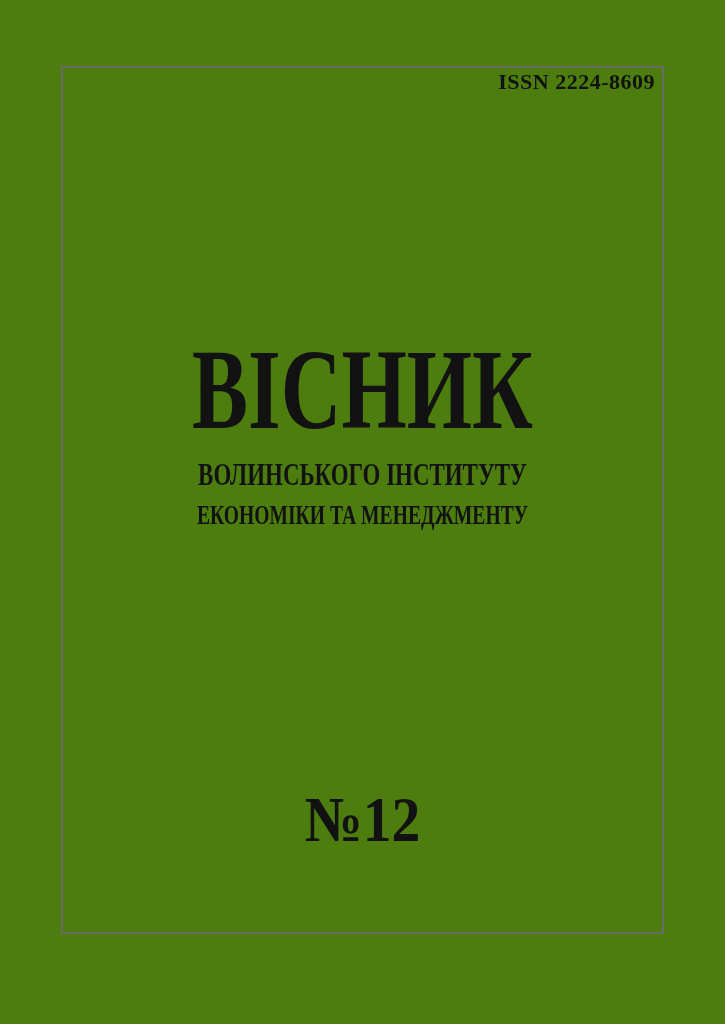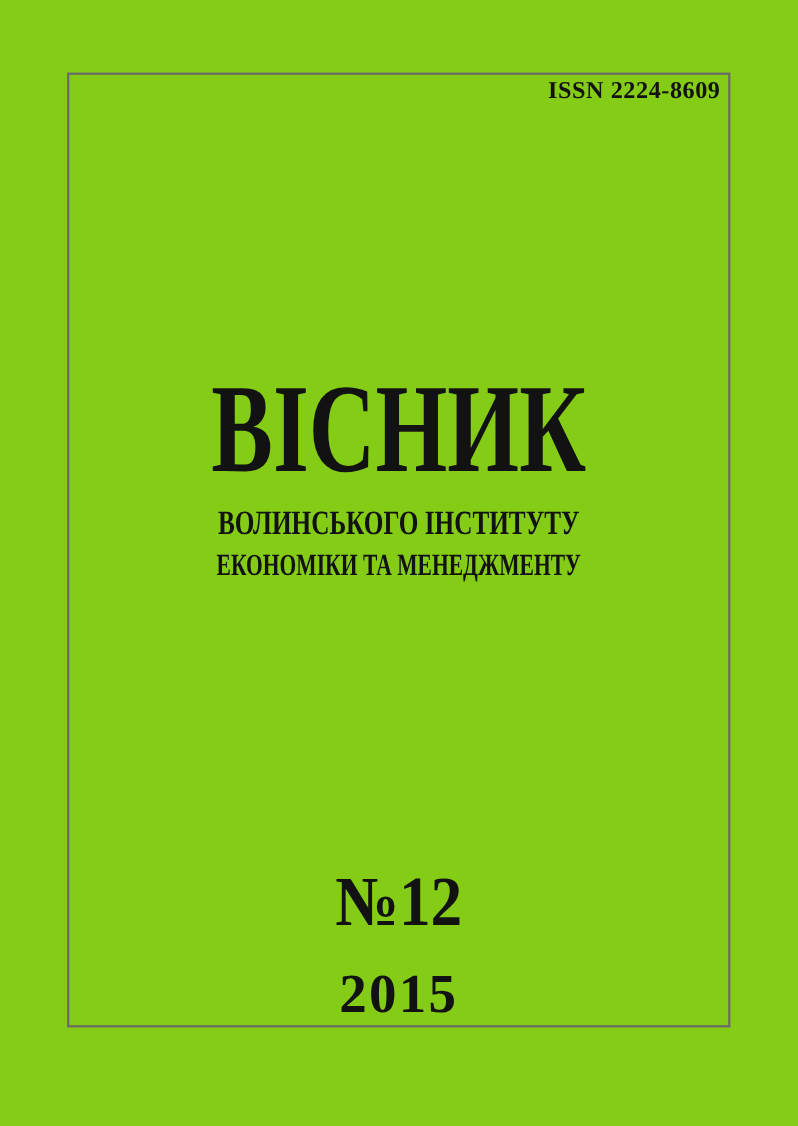--- a/index.html
+++ b/index.html
@@ -11,21 +11,21 @@
     width: 725px;
     height: 1024px;
     position: relative;
     font-family: "Liberation Serif", "DejaVu Serif", serif;
     color: #121212;
     overflow: hidden;
   }
   .page {
     position: absolute;
     inset: 0;
-    background: #84cc16;
+    background: #4d7c0f;
   }
   .frame {
     position: absolute;
     left: 61px;
     top: 66px;
     width: 603px;
     height: 868px;
     border: 2px solid #6a6a6a;
     box-sizing: border-box;
   }
@@ -78,15 +78,14 @@
 </head>
 <body>
 
 <div class="page">
   <div class="frame">
     <div class="issn">ISSN 2224-8609</div>
     <div class="line title">ВІСНИК</div>
     <div class="line subtitle1">ВОЛИНСЬКОГО ІНСТИТУТУ</div>
     <div class="line subtitle2">ЕКОНОМІКИ ТА МЕНЕДЖМЕНТУ</div>
     <div class="line issue">№12</div>
-    <div class="line year">2015</div>
   </div>
 </div>
 
 </body></html>

